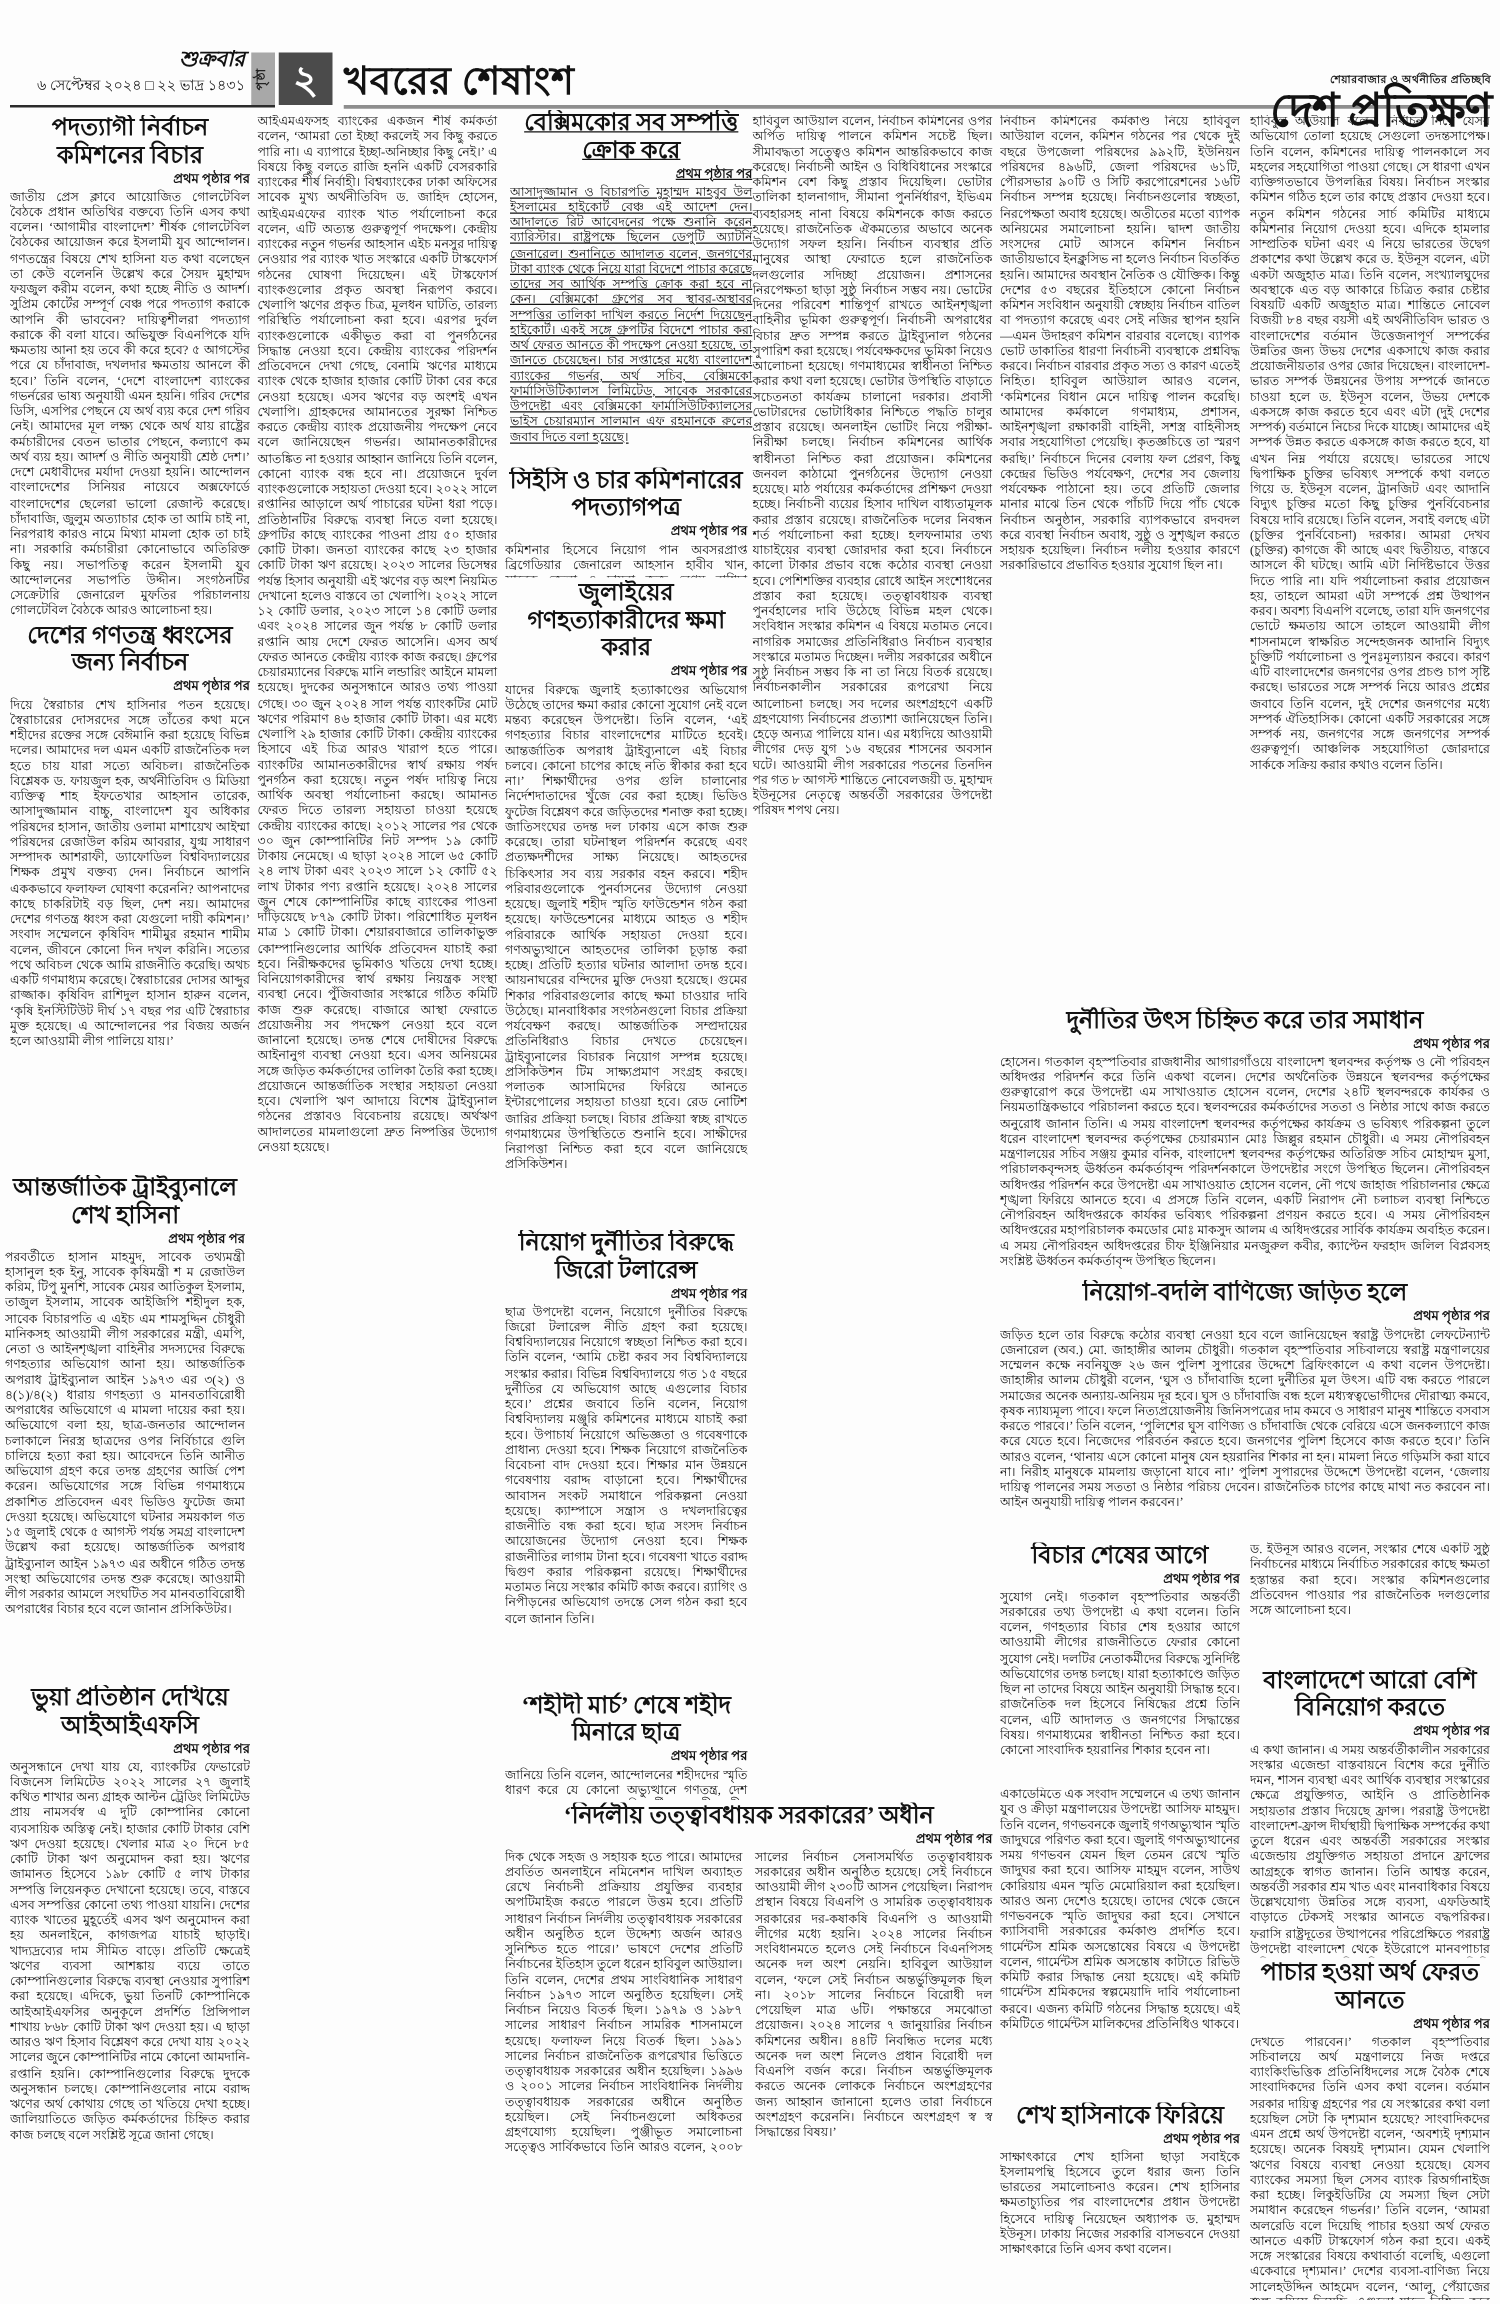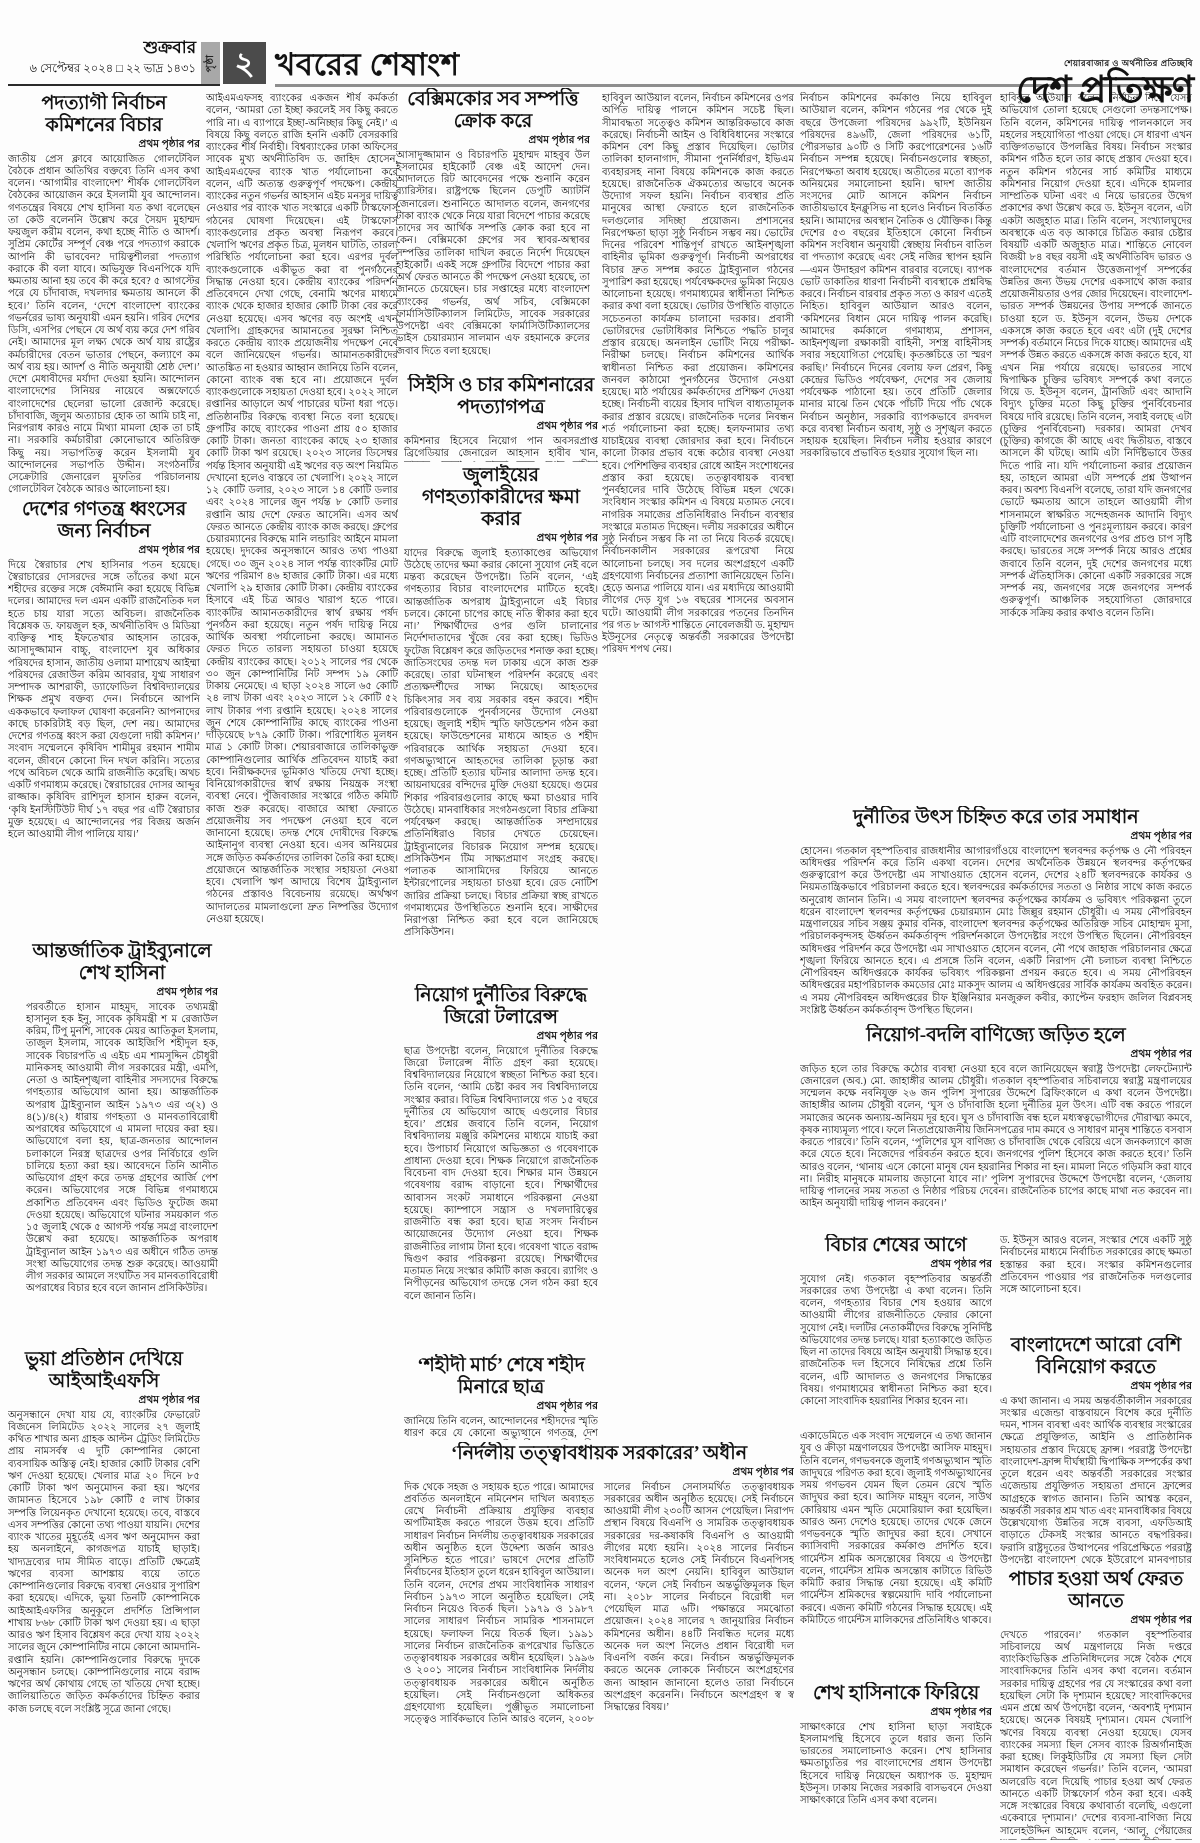--- a/index.html
+++ b/index.html
@@ -4,21 +4,21 @@
 <style>
   html,body{margin:0;padding:0;}
   body{
     width:1200px;height:1843px;position:relative;background:#fdfdfd;
     font-family:"Liberation Serif","DejaVu Serif",serif;color:#121212;
     -webkit-font-smoothing:antialiased;
   }
   .abs{position:absolute;}
   
   .hdr-left{left:8px;top:38px;width:188px;height:46px;text-align:right;}
-  .hdr-weekday{font-size:17px;font-weight:bold;line-height:1.2;display:block;}
+  .hdr-weekday{font-size:17px;font-weight:bold;line-height:1.2;display:block;font-style:italic;}
   .hdr-dateline{font-size:11.5px;display:block;margin-top:2px;}
   .rule-left{left:8px;top:84px;width:212px;height:2px;background:#2b2b2b;}
   .page-label-box{left:201px;top:42px;width:19px;height:42px;background:#a8a8a8;
     display:flex;align-items:center;justify-content:center;}
   .page-label-box span{writing-mode:vertical-rl;transform:rotate(180deg);
     font-size:10px;font-weight:bold;color:#222;letter-spacing:1px;}
   .page-num-box{left:223px;top:42px;width:43px;height:42px;background:#4b4b4b;
     display:flex;align-items:center;justify-content:center;}
   .page-num-box span{color:#fff;font-size:31px;font-weight:bold;line-height:1;}
   .section-title{left:275px;top:40px;font-size:31px;font-weight:bold;letter-spacing:0.5px;}
@@ -62,37 +62,37 @@
   <div class="cont">প্রথম পৃষ্ঠার পর</div>
   <div class="body">জাতীয় প্রেস ক্লাবে আয়োজিত গোলটেবিল বৈঠকে প্রধান অতিথির বক্তব্যে তিনি এসব কথা বলেন। ‘আগামীর বাংলাদেশ’ শীর্ষক গোলটেবিল বৈঠকের আয়োজন করে ইসলামী যুব আন্দোলন। গণতন্ত্রের বিষয়ে শেখ হাসিনা যত কথা বলেছেন তা কেউ বলেননি উল্লেখ করে সৈয়দ মুহাম্মদ ফয়জুল করীম বলেন, কথা হচ্ছে নীতি ও আদর্শ। সুপ্রিম কোর্টের সম্পূর্ণ বেঞ্চ পরে পদত্যাগ করাকে আপনি কী ভাববেন? দায়িত্বশীলরা পদত্যাগ করাকে কী বলা যাবে। অভিযুক্ত বিএনপিকে যদি ক্ষমতায় আনা হয় তবে কী করে হবে? ৫ আগস্টের পরে যে চাঁদাবাজ, দখলদার ক্ষমতায় আনলে কী হবে।’ তিনি বলেন, ‘দেশে বাংলাদেশ ব্যাংকের গভর্নরের ভাষ্য অনুযায়ী এমন হয়নি। গরিব দেশের ডিসি, এসপির পেছনে যে অর্থ ব্যয় করে দেশ গরিব নেই। আমাদের মূল লক্ষ্য থেকে অর্থ যায় রাষ্ট্রের কর্মচারীদের বেতন ভাতার পেছনে, কল্যাণে কম অর্থ ব্যয় হয়। আদর্শ ও নীতি অনুযায়ী শ্রেষ্ঠ দেশ।’ দেশে মেধাবীদের মর্যাদা দেওয়া হয়নি। আন্দোলন বাংলাদেশের সিনিয়র নায়েবে অক্সফোর্ডে বাংলাদেশের ছেলেরা ভালো রেজাল্ট করেছে। চাঁদাবাজি, জুলুম অত্যাচার হোক তা আমি চাই না, নিরপরাধ কারও নামে মিথ্যা মামলা হোক তা চাই না। সরকারি কর্মচারীরা কোনোভাবে অতিরিক্ত কিছু নয়। সভাপতিত্ব করেন ইসলামী যুব আন্দোলনের সভাপতি উদ্দীন। সংগঠনটির সেক্রেটারি জেনারেল মুফতির পরিচালনায় গোলটেবিল বৈঠকে আরও আলোচনা হয়।</div>
 </article>
 
 <article class="blk" style="left:8px;top:498px;width:192px;height:440px;">
   <h2>দেশের গণতন্ত্র ধ্বংসের জন্য নির্বাচন</h2>
   <div class="cont">প্রথম পৃষ্ঠার পর</div>
   <div class="body">দিয়ে স্বৈরাচার শেখ হাসিনার পতন হয়েছে। স্বৈরাচারের দোসরদের সঙ্গে তাঁতের কথা মনে শহীদের রক্তের সঙ্গে বেঈমানি করা হয়েছে বিভিন্ন দলের। আমাদের দল এমন একটি রাজনৈতিক দল হতে চায় যারা সত্যে অবিচল। রাজনৈতিক বিশ্লেষক ড. ফায়জুল হক, অর্থনীতিবিদ ও মিডিয়া ব্যক্তিত্ব শাহ ইফতেখার আহসান তারেক, আসাদুজ্জামান বাচ্চু, বাংলাদেশ যুব অধিকার পরিষদের হাসান, জাতীয় ওলামা মাশায়েখ আইম্মা পরিষদের রেজাউল করিম আবরার, যুগ্ম সাধারণ সম্পাদক আশরাফী, ড্যাফোডিল বিশ্ববিদ্যালয়ের শিক্ষক প্রমুখ বক্তব্য দেন। নির্বাচনে আপনি এককভাবে ফলাফল ঘোষণা করেননি? আপনাদের কাছে চাকরিটাই বড় ছিল, দেশ নয়। আমাদের দেশের গণতন্ত্র ধ্বংস করা যেগুলো দায়ী কমিশন।’ সংবাদ সম্মেলনে কৃষিবিদ শামীমুর রহমান শামীম বলেন, জীবনে কোনো দিন দখল করিনি। সত্যের পথে অবিচল থেকে আমি রাজনীতি করেছি। অথচ একটি গণমাধ্যম করেছে। স্বৈরাচারের দোসর আব্দুর রাজ্জাক। কৃষিবিদ রাশিদুল হাসান হারুন বলেন, ‘কৃষি ইনস্টিটিউট দীর্ঘ ১৭ বছর পর এটি স্বৈরাচার মুক্ত হয়েছে। এ আন্দোলনের পর বিজয় অর্জন হলে আওয়ামী লীগ পালিয়ে যায়।’</div>
 </article>
 
-<article class="blk" style="left:26px;top:940px;width:192px;height:406px;">
+<article class="blk" style="left:4px;top:940px;width:192px;height:406px;">
   <h2>আন্তর্জাতিক ট্রাইব্যুনালে শেখ হাসিনা</h2>
   <div class="cont">প্রথম পৃষ্ঠার পর</div>
   <div class="body">পরবর্তীতে হাসান মাহমুদ, সাবেক তথ্যমন্ত্রী হাসানুল হক ইনু, সাবেক কৃষিমন্ত্রী শ ম রেজাউল করিম, টিপু মুনশি, সাবেক মেয়র আতিকুল ইসলাম, তাজুল ইসলাম, সাবেক আইজিপি শহীদুল হক, সাবেক বিচারপতি এ এইচ এম শামসুদ্দিন চৌধুরী মানিকসহ আওয়ামী লীগ সরকারের মন্ত্রী, এমপি, নেতা ও আইনশৃঙ্খলা বাহিনীর সদস্যদের বিরুদ্ধে গণহত্যার অভিযোগ আনা হয়। আন্তর্জাতিক অপরাধ ট্রাইব্যুনাল আইন ১৯৭৩ এর ৩(২) ও ৪(১)/৪(২) ধারায় গণহত্যা ও মানবতাবিরোধী অপরাধের অভিযোগে এ মামলা দায়ের করা হয়। অভিযোগে বলা হয়, ছাত্র-জনতার আন্দোলন চলাকালে নিরস্ত্র ছাত্রদের ওপর নির্বিচারে গুলি চালিয়ে হত্যা করা হয়। আবেদনে তিনি আনীত অভিযোগ গ্রহণ করে তদন্ত গ্রহণের আর্জি পেশ করেন। অভিযোগের সঙ্গে বিভিন্ন গণমাধ্যমে প্রকাশিত প্রতিবেদন এবং ভিডিও ফুটেজ জমা দেওয়া হয়েছে। অভিযোগে ঘটনার সময়কাল গত ১৫ জুলাই থেকে ৫ আগস্ট পর্যন্ত সমগ্র বাংলাদেশ উল্লেখ করা হয়েছে। আন্তর্জাতিক অপরাধ ট্রাইব্যুনাল আইন ১৯৭৩ এর অধীনে গঠিত তদন্ত সংস্থা অভিযোগের তদন্ত শুরু করেছে। আওয়ামী লীগ সরকার আমলে সংঘটিত সব মানবতাবিরোধী অপরাধের বিচার হবে বলে জানান প্রসিকিউটর।</div>
 </article>
 
 <article class="blk" style="left:8px;top:1348px;width:192px;height:492px;">
   <h2>ভুয়া প্রতিষ্ঠান দেখিয়ে আইআইএফসি</h2>
   <div class="cont">প্রথম পৃষ্ঠার পর</div>
   <div class="body">অনুসন্ধানে দেখা যায় যে, ব্যাংকটির ফেভারেট বিজনেস লিমিটেড ২০২২ সালের ২৭ জুলাই কথিত শাখার অন্য গ্রাহক আল্টন ট্রেডিং লিমিটেড প্রায় নামসর্বস্ব এ দুটি কোম্পানির কোনো ব্যবসায়িক অস্তিত্ব নেই। হাজার কোটি টাকার বেশি ঋণ দেওয়া হয়েছে। খেলার মাত্র ২০ দিনে ৮৫ কোটি টাকা ঋণ অনুমোদন করা হয়। ঋণের জামানত হিসেবে ১৯৮ কোটি ৫ লাখ টাকার সম্পত্তি লিয়েনকৃত দেখানো হয়েছে। তবে, বাস্তবে এসব সম্পত্তির কোনো তথ্য পাওয়া যায়নি। দেশের ব্যাংক খাতের মুহূর্তেই এসব ঋণ অনুমোদন করা হয় অনলাইনে, কাগজপত্র যাচাই ছাড়াই। খাদ্যদ্রব্যের দাম সীমিত বাড়ে। প্রতিটি ক্ষেত্রেই ঋণের ব্যবসা আশঙ্কায় ব্যয়ে তাতে কোম্পানিগুলোর বিরুদ্ধে ব্যবস্থা নেওয়ার সুপারিশ করা হয়েছে। এদিকে, ভুয়া তিনটি কোম্পানিকে আইআইএফসির অনুকূলে প্রদর্শিত প্রিন্সিপাল শাখায় ৮৬৮ কোটি টাকা ঋণ দেওয়া হয়। এ ছাড়া আরও ঋণ হিসাব বিশ্লেষণ করে দেখা যায় ২০২২ সালের জুনে কোম্পানিটির নামে কোনো আমদানি-রপ্তানি হয়নি। কোম্পানিগুলোর বিরুদ্ধে দুদকে অনুসন্ধান চলছে। কোম্পানিগুলোর নামে বরাদ্দ ঋণের অর্থ কোথায় গেছে তা খতিয়ে দেখা হচ্ছে। জালিয়াতিতে জড়িত কর্মকর্তাদের চিহ্নিত করার কাজ চলছে বলে সংশ্লিষ্ট সূত্রে জানা গেছে।</div>
 </article>
 
 <article class="blk" style="left:206px;top:92px;width:192px;height:1748px;">
   <div class="body">আইএমএফসহ ব্যাংকের একজন শীর্ষ কর্মকর্তা বলেন, ‘আমরা তো ইচ্ছা করলেই সব কিছু করতে পারি না। এ ব্যাপারে ইচ্ছা-অনিচ্ছার কিছু নেই।’ এ বিষয়ে কিছু বলতে রাজি হননি একটি বেসরকারি ব্যাংকের শীর্ষ নির্বাহী। বিশ্বব্যাংকের ঢাকা অফিসের সাবেক মুখ্য অর্থনীতিবিদ ড. জাহিদ হোসেন, আইএমএফের ব্যাংক খাত পর্যালোচনা করে বলেন, এটি অত্যন্ত গুরুত্বপূর্ণ পদক্ষেপ। কেন্দ্রীয় ব্যাংকের নতুন গভর্নর আহসান এইচ মনসুর দায়িত্ব নেওয়ার পর ব্যাংক খাত সংস্কারে একটি টাস্কফোর্স গঠনের ঘোষণা দিয়েছেন। এই টাস্কফোর্স ব্যাংকগুলোর প্রকৃত অবস্থা নিরূপণ করবে। খেলাপি ঋণের প্রকৃত চিত্র, মূলধন ঘাটতি, তারল্য পরিস্থিতি পর্যালোচনা করা হবে। এরপর দুর্বল ব্যাংকগুলোকে একীভূত করা বা পুনর্গঠনের সিদ্ধান্ত নেওয়া হবে। কেন্দ্রীয় ব্যাংকের পরিদর্শন প্রতিবেদনে দেখা গেছে, বেনামি ঋণের মাধ্যমে ব্যাংক থেকে হাজার হাজার কোটি টাকা বের করে নেওয়া হয়েছে। এসব ঋণের বড় অংশই এখন খেলাপি। গ্রাহকদের আমানতের সুরক্ষা নিশ্চিত করতে কেন্দ্রীয় ব্যাংক প্রয়োজনীয় পদক্ষেপ নেবে বলে জানিয়েছেন গভর্নর। আমানতকারীদের আতঙ্কিত না হওয়ার আহ্বান জানিয়ে তিনি বলেন, কোনো ব্যাংক বন্ধ হবে না। প্রয়োজনে দুর্বল ব্যাংকগুলোকে সহায়তা দেওয়া হবে। ২০২২ সালে রপ্তানির আড়ালে অর্থ পাচারের ঘটনা ধরা পড়ে। প্রতিষ্ঠানটির বিরুদ্ধে ব্যবস্থা নিতে বলা হয়েছে। গ্রুপটির কাছে ব্যাংকের পাওনা প্রায় ৫০ হাজার কোটি টাকা। জনতা ব্যাংকের কাছে ২৩ হাজার কোটি টাকা ঋণ রয়েছে। ২০২৩ সালের ডিসেম্বর পর্যন্ত হিসাব অনুযায়ী এই ঋণের বড় অংশ নিয়মিত দেখানো হলেও বাস্তবে তা খেলাপি। ২০২২ সালে ১২ কোটি ডলার, ২০২৩ সালে ১৪ কোটি ডলার এবং ২০২৪ সালের জুন পর্যন্ত ৮ কোটি ডলার রপ্তানি আয় দেশে ফেরত আসেনি। এসব অর্থ ফেরত আনতে কেন্দ্রীয় ব্যাংক কাজ করছে। গ্রুপের চেয়ারম্যানের বিরুদ্ধে মানি লন্ডারিং আইনে মামলা হয়েছে। দুদকের অনুসন্ধানে আরও তথ্য পাওয়া গেছে। ৩০ জুন ২০২৪ সাল পর্যন্ত ব্যাংকটির মোট ঋণের পরিমাণ ৪৬ হাজার কোটি টাকা। এর মধ্যে খেলাপি ২৯ হাজার কোটি টাকা। কেন্দ্রীয় ব্যাংকের হিসাবে এই চিত্র আরও খারাপ হতে পারে। ব্যাংকটির আমানতকারীদের স্বার্থ রক্ষায় পর্ষদ পুনর্গঠন করা হয়েছে। নতুন পর্ষদ দায়িত্ব নিয়ে আর্থিক অবস্থা পর্যালোচনা করছে। আমানত ফেরত দিতে তারল্য সহায়তা চাওয়া হয়েছে কেন্দ্রীয় ব্যাংকের কাছে। ২০১২ সালের পর থেকে ৩০ জুন কোম্পানিটির নিট সম্পদ ১৯ কোটি টাকায় নেমেছে। এ ছাড়া ২০২৪ সালে ৬৫ কোটি ২৪ লাখ টাকা এবং ২০২৩ সালে ১২ কোটি ৫২ লাখ টাকার পণ্য রপ্তানি হয়েছে। ২০২৪ সালের জুন শেষে কোম্পানিটির কাছে ব্যাংকের পাওনা দাঁড়িয়েছে ৮৭৯ কোটি টাকা। পরিশোধিত মূলধন মাত্র ১ কোটি টাকা। শেয়ারবাজারে তালিকাভুক্ত কোম্পানিগুলোর আর্থিক প্রতিবেদন যাচাই করা হবে। নিরীক্ষকদের ভূমিকাও খতিয়ে দেখা হচ্ছে। বিনিয়োগকারীদের স্বার্থ রক্ষায় নিয়ন্ত্রক সংস্থা ব্যবস্থা নেবে। পুঁজিবাজার সংস্কারে গঠিত কমিটি কাজ শুরু করেছে। বাজারে আস্থা ফেরাতে প্রয়োজনীয় সব পদক্ষেপ নেওয়া হবে বলে জানানো হয়েছে। তদন্ত শেষে দোষীদের বিরুদ্ধে আইনানুগ ব্যবস্থা নেওয়া হবে। এসব অনিয়মের সঙ্গে জড়িত কর্মকর্তাদের তালিকা তৈরি করা হচ্ছে। প্রয়োজনে আন্তর্জাতিক সংস্থার সহায়তা নেওয়া হবে। খেলাপি ঋণ আদায়ে বিশেষ ট্রাইব্যুনাল গঠনের প্রস্তাবও বিবেচনায় রয়েছে। অর্থঋণ আদালতের মামলাগুলো দ্রুত নিষ্পত্তির উদ্যোগ নেওয়া হয়েছে।</div>
 </article>
 
-<article class="blk" style="left:396px;top:88px;width:194px;height:284px;">
+<article class="blk" style="left:408px;top:88px;width:194px;height:284px;text-decoration:underline;">
   <h2>বেক্সিমকোর সব সম্পত্তি ক্রোক করে</h2>
   <div class="cont">প্রথম পৃষ্ঠার পর</div>
   <div class="body">আসাদুজ্জামান ও বিচারপতি মুহাম্মদ মাহবুব উল ইসলামের হাইকোর্ট বেঞ্চ এই আদেশ দেন। আদালতে রিট আবেদনের পক্ষে শুনানি করেন ব্যারিস্টার। রাষ্ট্রপক্ষে ছিলেন ডেপুটি অ্যাটর্নি জেনারেল। শুনানিতে আদালত বলেন, জনগণের টাকা ব্যাংক থেকে নিয়ে যারা বিদেশে পাচার করেছে তাদের সব আর্থিক সম্পত্তি ক্রোক করা হবে না কেন। বেক্সিমকো গ্রুপের সব স্থাবর-অস্থাবর সম্পত্তির তালিকা দাখিল করতে নির্দেশ দিয়েছেন হাইকোর্ট। একই সঙ্গে গ্রুপটির বিদেশে পাচার করা অর্থ ফেরত আনতে কী পদক্ষেপ নেওয়া হয়েছে, তা জানতে চেয়েছেন। চার সপ্তাহের মধ্যে বাংলাদেশ ব্যাংকের গভর্নর, অর্থ সচিব, বেক্সিমকো ফার্মাসিউটিক্যালস লিমিটেড, সাবেক সরকারের উপদেষ্টা এবং বেক্সিমকো ফার্মাসিউটিক্যালসের ভাইস চেয়ারম্যান সালমান এফ রহমানকে রুলের জবাব দিতে বলা হয়েছে।</div>
 </article>
 
 <article class="blk" style="left:404px;top:374px;width:194px;height:88px;">
   <h2>সিইসি ও চার কমিশনারের পদত্যাগপত্র</h2>
   <div class="cont">প্রথম পৃষ্ঠার পর</div>
   <div class="body">কমিশনার হিসেবে নিয়োগ পান অবসরপ্রাপ্ত ব্রিগেডিয়ার জেনারেল আহসান হাবীব খান, সাবেক জেলা ও দায়রা জজ বেগম রাশিদা সুলতানা, সাবেক সচিব মো. আলমগীর ও সাবেক সিনিয়র সচিব আনিছুর রহমান। এই কমিশনের অধীনে এ বছরের শুরুতে দ্বাদশ জাতীয় সংসদ নির্বাচন হয়। নির্বাচনে আওয়ামী লীগ ২২৩, স্বতন্ত্র ৬২, জাতীয় পার্টি ১১, কল্যাণ পার্টি একটি করে আসনে নির্বাচিত হয়।</div>
 </article>

